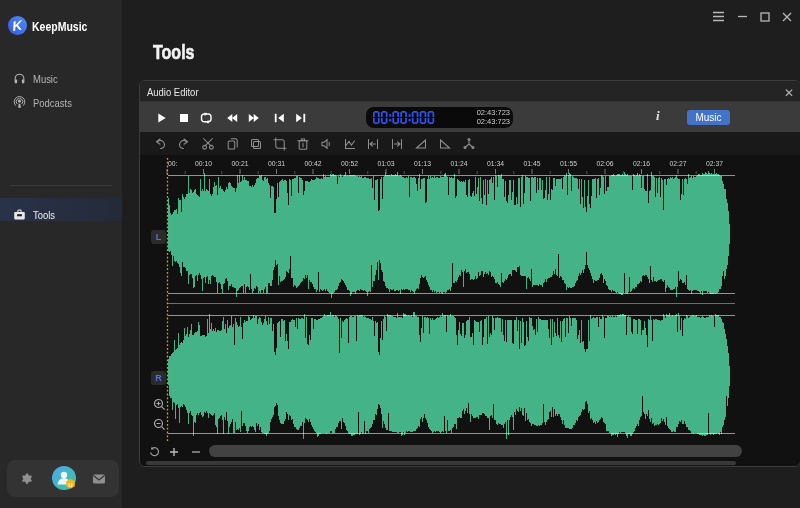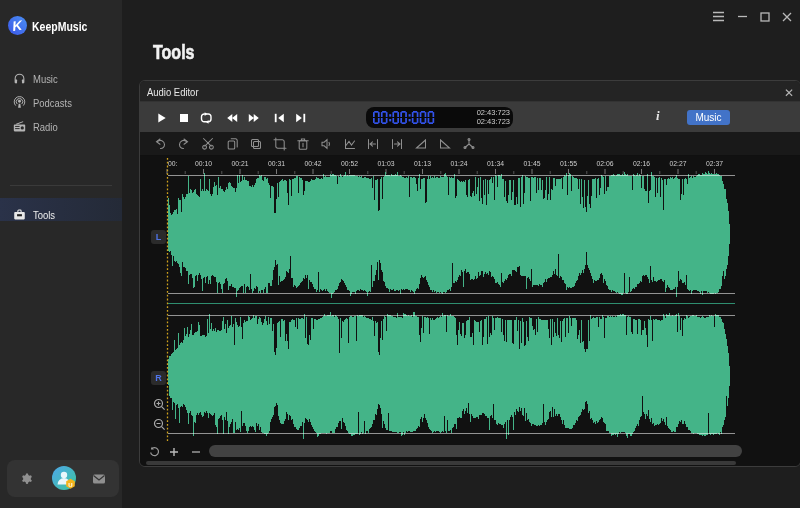--- a/index.html
+++ b/index.html
@@ -48,30 +48,20 @@
   <span>Music</span>
     </div>
  <div class="sitem" style="top:85px">
   <svg class="ic" viewBox="0 0 16 16">
         <circle cx="8" cy="6.5" r="1.8" fill="#b4b4b4"></circle>
         <path d="M5.2 9.9a4 4 0 1 1 5.6 0" stroke="#b4b4b4" fill="none" stroke-width="1.2"></path>
         <path d="M3.4 11.8a6.5 6.5 0 1 1 9.2 0" stroke="#b4b4b4" fill="none" stroke-width="1.2"></path>
         <path d="M7 9.5h2l.7 5H6.3z" fill="#b4b4b4"></path>
       </svg>
   <span>Podcasts</span>
-    </div>
- <div class="sitem" style="top:109px">
-  <svg class="ic" viewBox="0 0 16 16">
-        <path d="M2 5.5h12a1 1 0 0 1 1 1V13a1 1 0 0 1-1 1H2a1 1 0 0 1-1-1V6.5a1 1 0 0 1 1-1z" fill="#b4b4b4"></path>
-        <path d="M4 5.2 12.5 2" stroke="#b4b4b4" stroke-width="1.3" fill="none"></path>
-        <circle cx="11.4" cy="9.8" r="2" fill="#282828"></circle>
-        <rect x="2.6" y="7.3" width="5.5" height="1.2" fill="#282828"></rect>
-        <rect x="2.6" y="10" width="5.5" height="1.2" fill="#282828"></rect>
-      </svg>
-  <span>Radio</span>
     </div>
  <div class="abs" style="left:10px;top:185px;width:102px;height:1px;background:#3a3a3a"></div>
  <div class="abs" style="left:0;top:198px;width:122px;height:23px;background:linear-gradient(90deg,#2a3249,#242a37)"></div>
  <div class="sitem" style="top:198px;height:23px;color:#eee">
   <svg class="ic" viewBox="0 0 16 16">
         <path d="M2.5 5h11a1 1 0 0 1 1 1v7a1 1 0 0 1-1 1h-11a1 1 0 0 1-1-1V6a1 1 0 0 1 1-1z" fill="#e8e8e8"></path>
         <path d="M6 5V3.6A1.1 1.1 0 0 1 7.1 2.5h1.8A1.1 1.1 0 0 1 10 3.6V5" stroke="#e8e8e8" stroke-width="1.3" fill="none"></path>
         <rect x="5" y="7.6" width="6" height="2.6" fill="#202020"></rect>
       </svg>
   <span>Tools</span>

